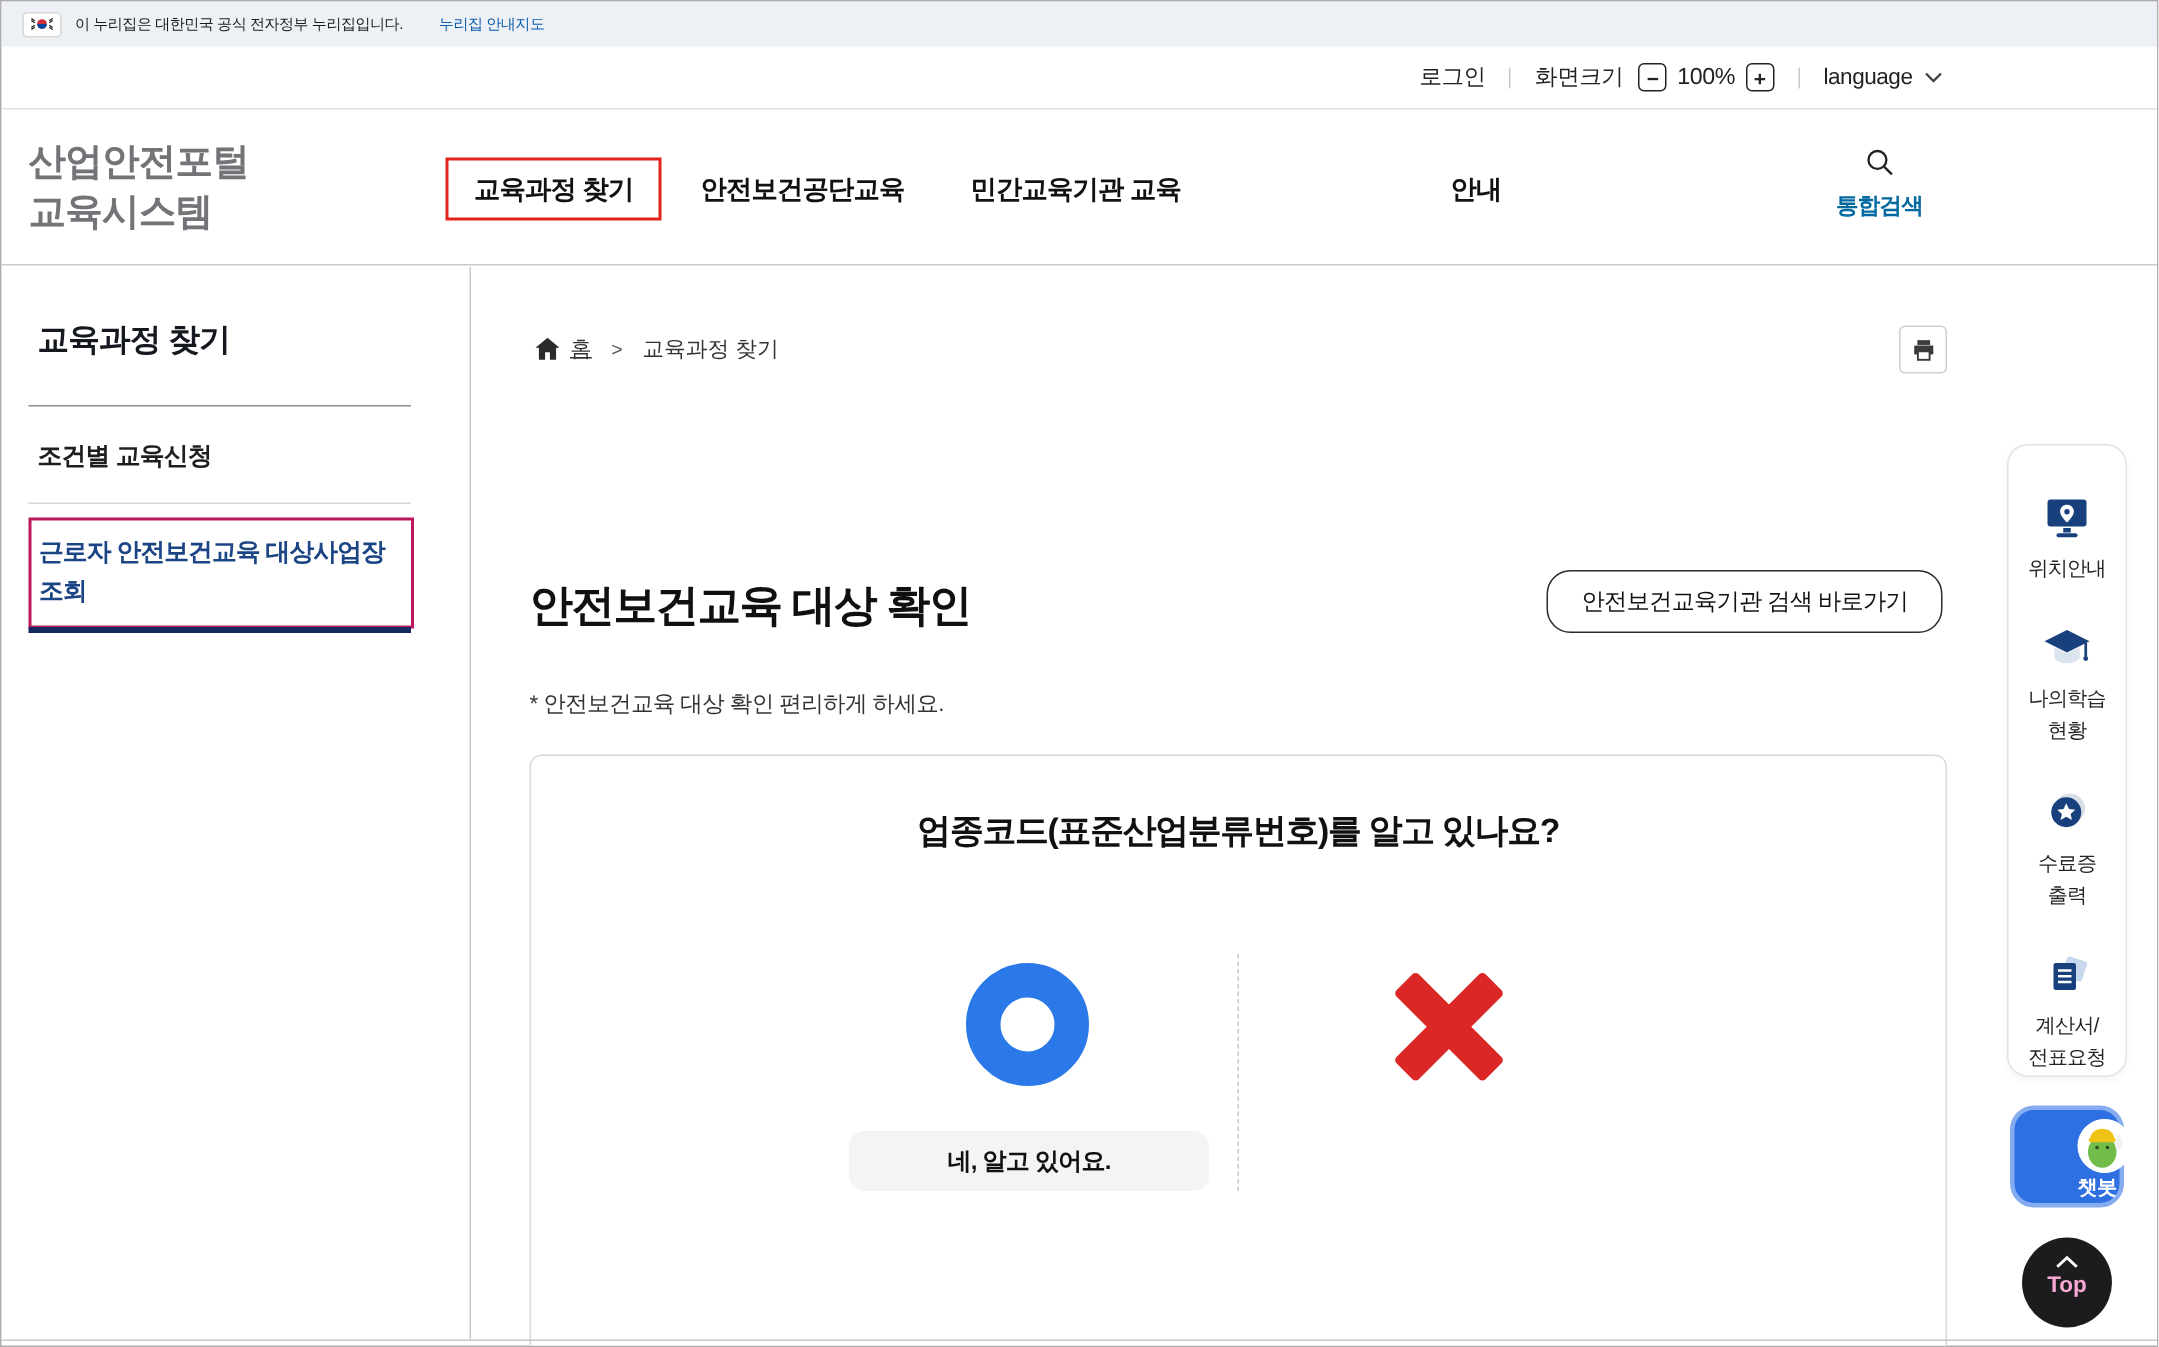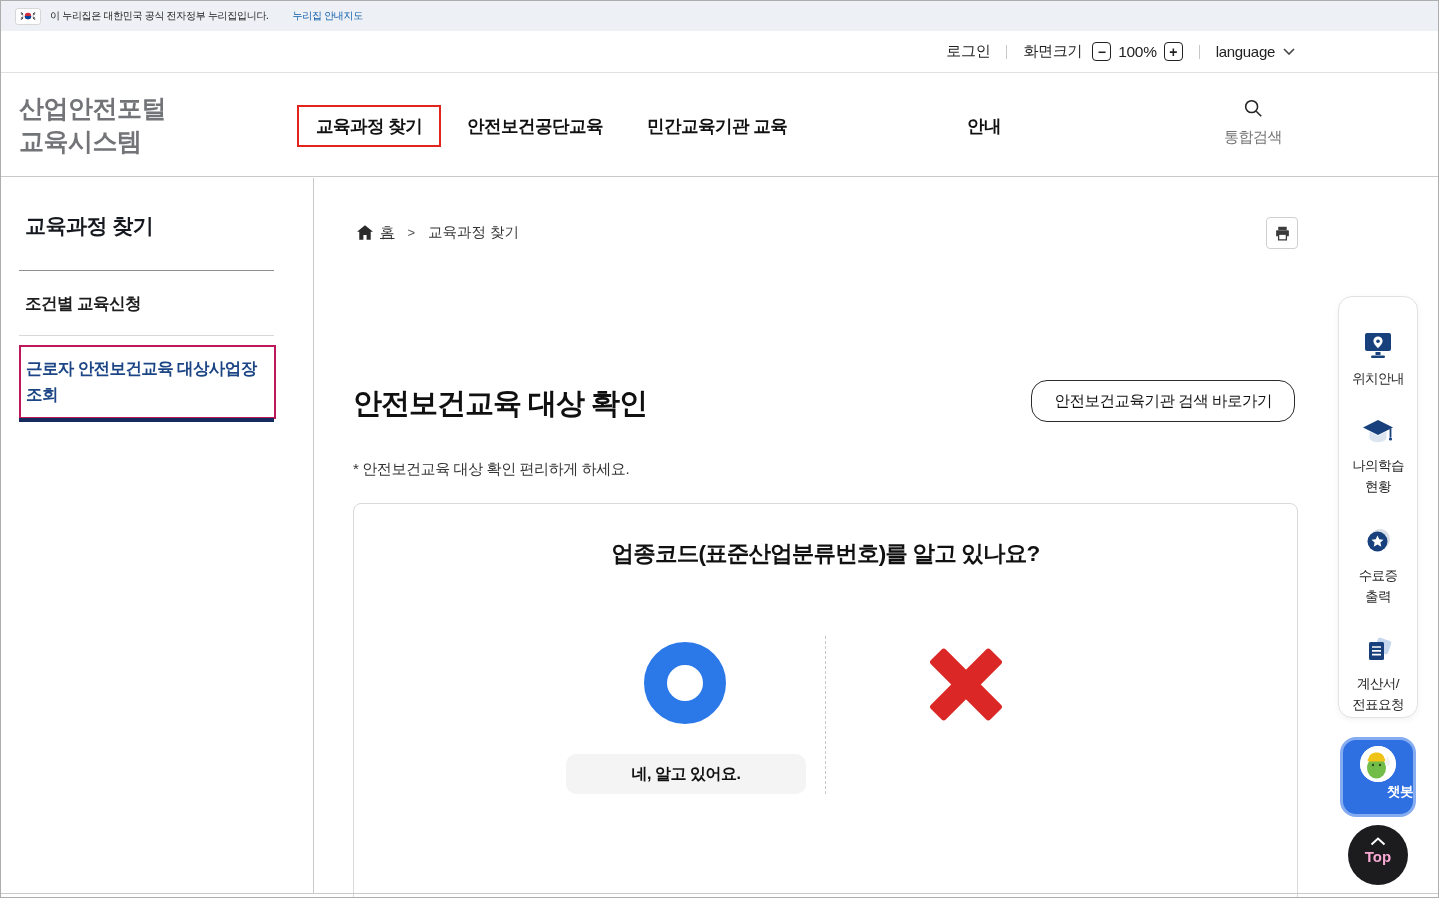--- a/index.html
+++ b/index.html
@@ -32,21 +32,21 @@
             border-top:1px solid #e0e0e0; border-bottom:1px solid #c9c9c9; }
   .logo { position:absolute; left:18px; top:19px; font-size:25px; font-weight:bold; color:#737478;
           line-height:33px; letter-spacing:-0.5px; cursor:pointer; }
   .nav-item { position:absolute; top:0; height:105px; display:flex; align-items:center;
               font-size:17.5px; font-weight:bold; color:#111; letter-spacing:-0.5px; cursor:pointer; }
   .nav-hl { position:absolute; left:296px; top:32px; height:42px; padding:0 17px;
             border:2px solid #e3241d; display:flex; align-items:center; }
   .nav-1 { left:466px; } .nav-2 { left:646px; } .nav-3 { left:832px; } .nav-4 { left:966px; }
   .search { position:absolute; left:1220px; top:24px; width:64px; text-align:center; cursor:pointer; }
   .search svg { display:block; margin:0 auto; }
-  .search-label { display:block; margin-top:9px; font-size:15px; font-weight:normal; color:#737373; letter-spacing:-0.5px; }
+  .search-label { display:block; margin-top:9px; font-size:15px; font-weight:bold; color:#0369a1; letter-spacing:-0.5px; }
 
   
   .sidebar { position:absolute; top:177px; left:0; width:313px; height:716px; border-right:1px solid #c9c9c9; background:#fff; }
   .sb-title { position:absolute; left:24px; top:34px; font-size:21px; font-weight:bold; color:#15181f; letter-spacing:-0.5px; }
   .sb-div1 { position:absolute; left:18px; top:92px; width:255px; border-top:1px solid #8f8f8f; }
   .sb-item0 { position:absolute; left:24px; top:115px; font-size:16.5px; font-weight:bold; color:#1e1e1e;
               letter-spacing:-0.5px; cursor:pointer; }
   .sb-div2 { position:absolute; left:18px; top:157px; width:255px; border-top:1px solid #d8d8d8; }
   .sb-active { position:absolute; left:18px; top:167px; width:257px; border:2px solid #be185d;
                padding:8px 4px 10px 5px; cursor:pointer; }
@@ -84,22 +84,22 @@
   .ans-0 { left:212px; } .ans-1 { left:492px; }
 
   
   .quick-panel { position:absolute; left:1337px; top:295px; width:80px; height:422px; background:#fff;
                  border:1px solid #e2e2e2; border-radius:14px; box-shadow:0 2px 6px rgba(0,0,0,0.05);
                  display:flex; flex-direction:column; align-items:center; padding-top:32px; gap:29px; }
   .qm-item { text-align:center; cursor:pointer; }
   .qm-item svg { display:block; margin:0 auto 7px; }
   .qm-label { font-size:13.5px; color:#242424; line-height:21px; letter-spacing:-0.6px; }
 
-  .chatbot { position:absolute; left:1339px; top:736px; width:76px; height:80px; background:#2e6fe2;
-             border:3px solid #85acf0; border-radius:16px; text-align:right; cursor:pointer; }
+  .chatbot { position:absolute; left:1339px; top:736px; width:76px; height:68px; background:#2e6fe2;
+             border:3px solid #85acf0; border-radius:16px; text-align:left; cursor:pointer;padding-left:42px; }
   .chatbot-face { width:36px; height:36px; border-radius:50%; background:#fff; margin:6px auto 1px; overflow:hidden; }
   .chatbot-label { font-size:13.5px; font-weight:bold; color:#fff; letter-spacing:-0.5px; }
 
   .top-btn { position:absolute; left:1347px; top:824px; width:60px; height:60px; border-radius:50%; background:#1c1c1e;
              color:#f9a8d4; text-align:center; cursor:pointer; padding-top:12px; }
   .top-btn svg { display:block; margin:0 auto 2px; }
   .top-label { font-size:15px; font-weight:bold; }
 
   .footer-line { position:absolute; left:0; top:892px; width:100%; border-top:1px solid #c9c9c9; }
 </style>

